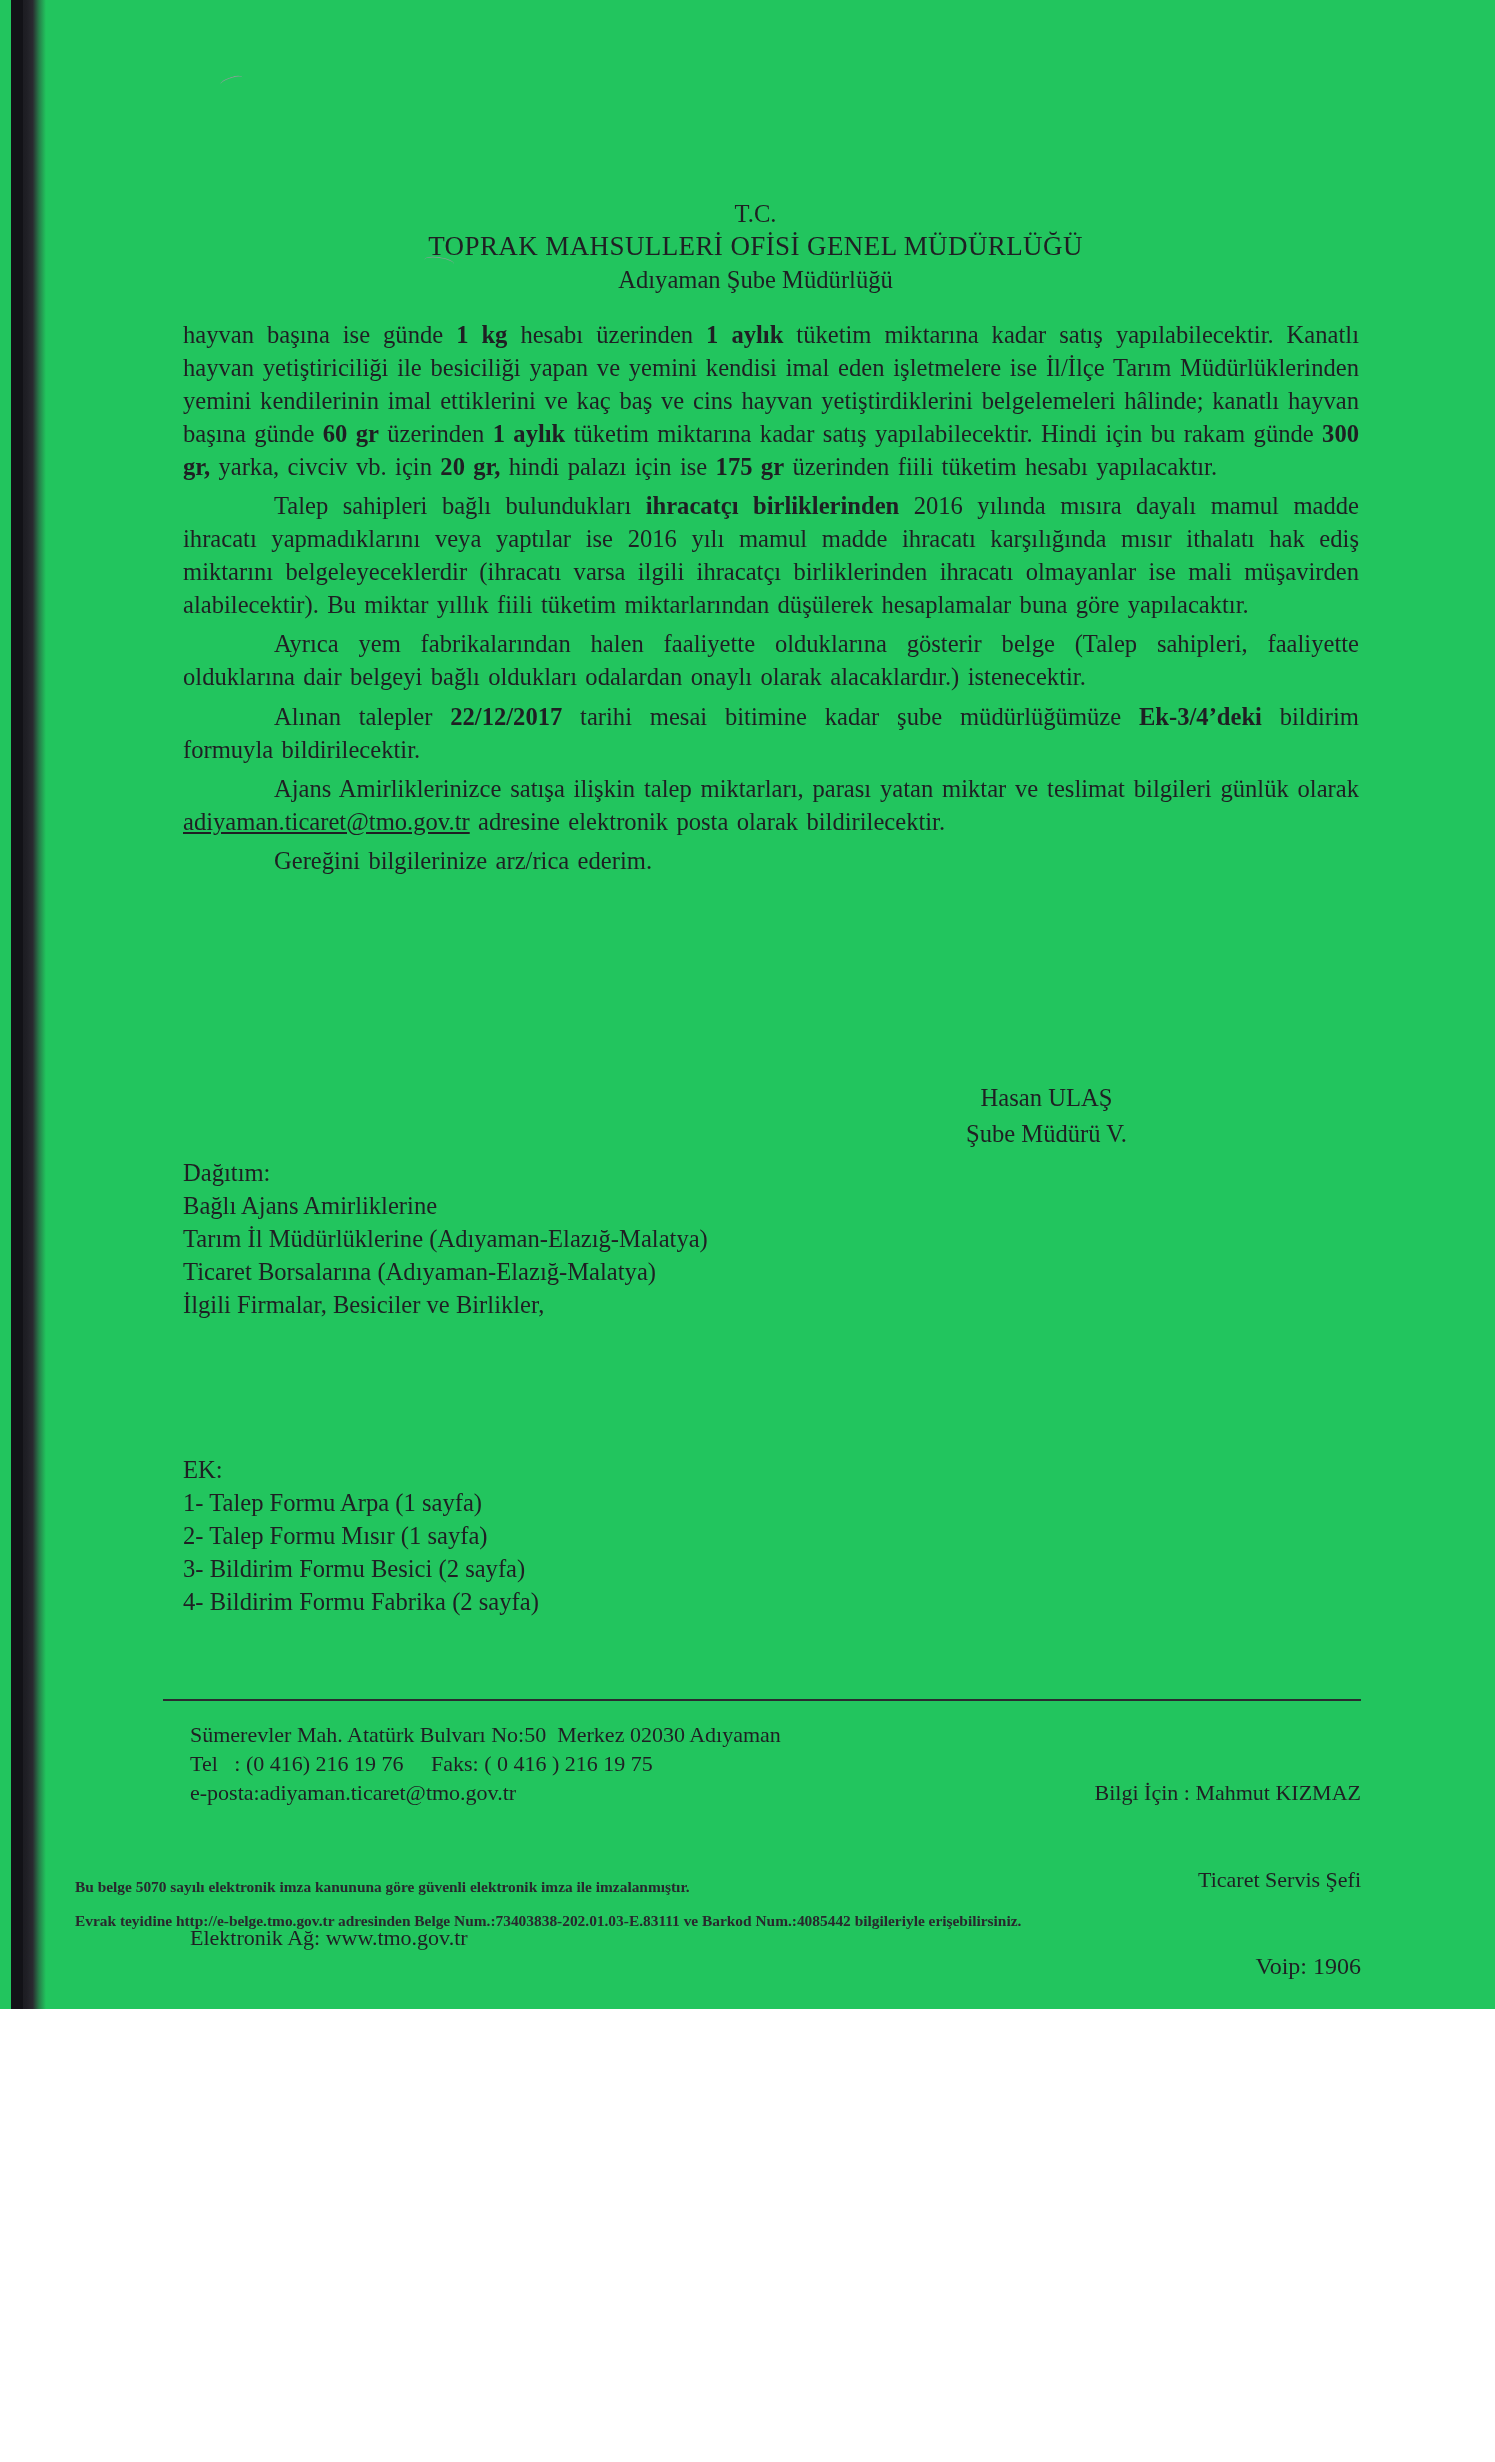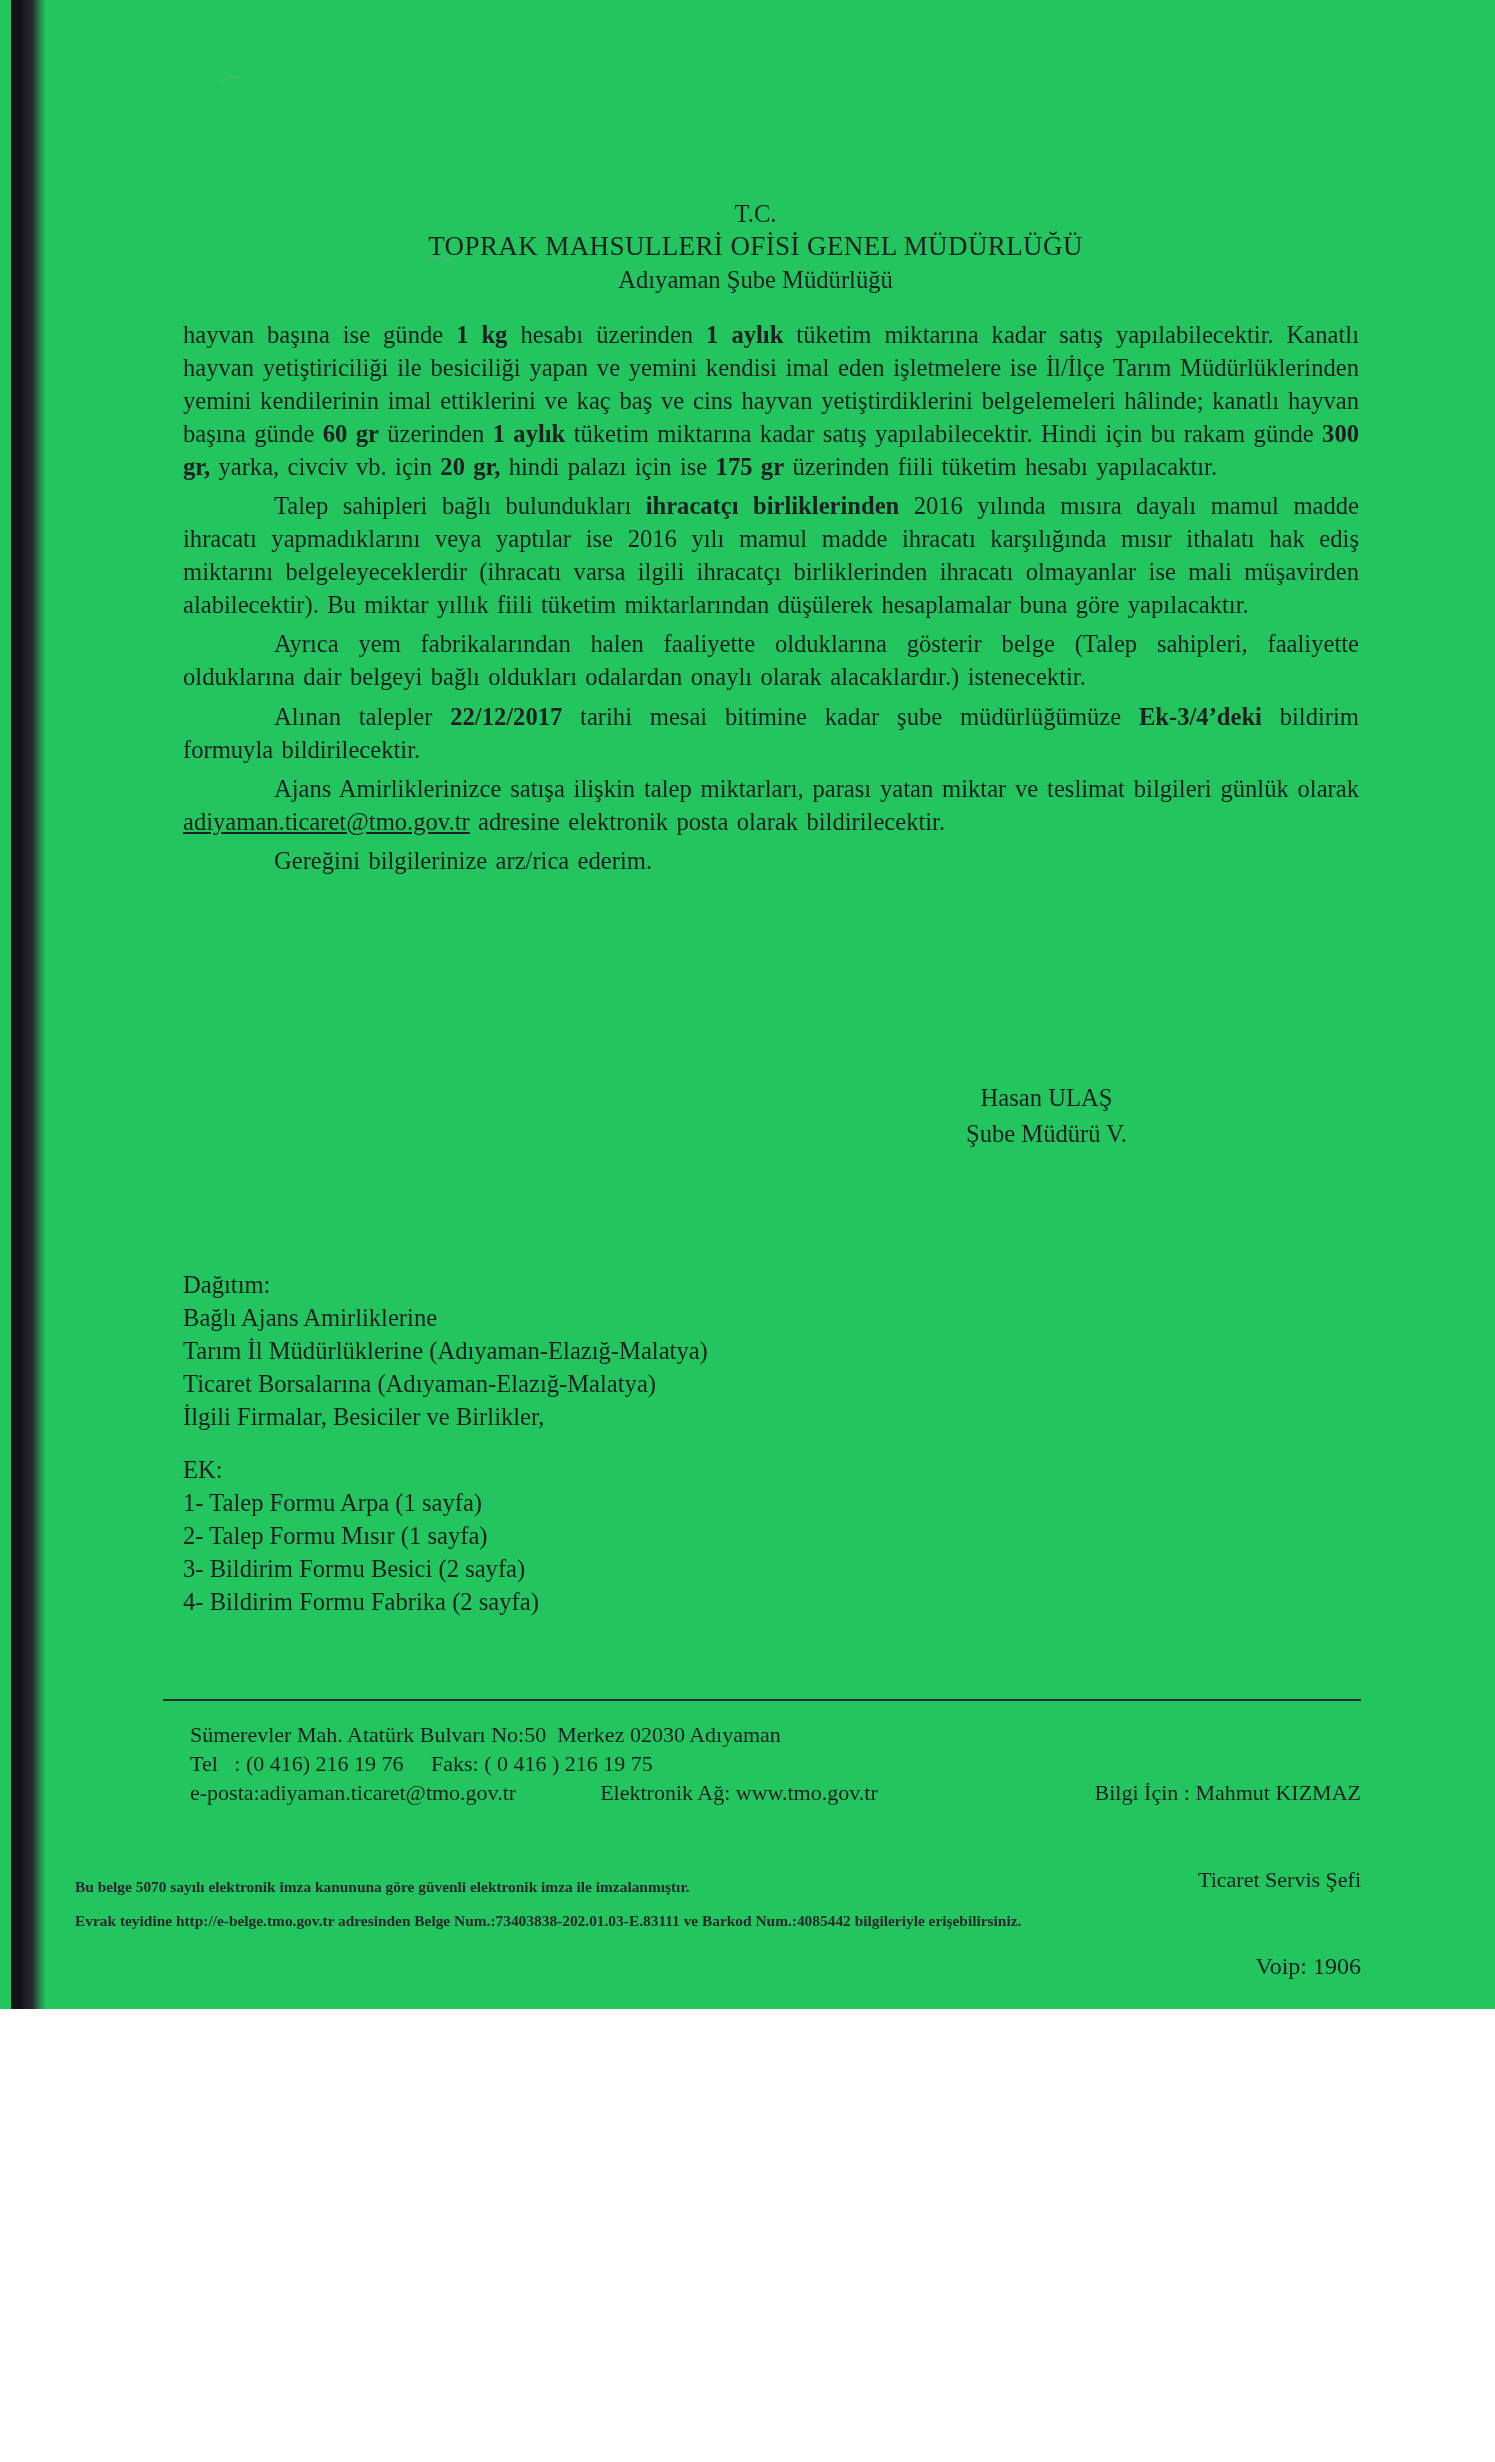--- a/index.html
+++ b/index.html
@@ -39,32 +39,32 @@
   .body-text p{margin:0 0 6.2px 0;text-indent:91px;}
   .body-text p.flush{text-indent:0;}
   .u{text-decoration:underline;}
 
   .signature{
     position:absolute;left:897px;top:1080px;width:299px;
     text-align:center;font-size:24.6px;line-height:36px;
   }
 
   .listblock{position:absolute;left:183px;font-size:24.6px;line-height:33px;}
-  .distribution{top:1268px;}
+  .distribution{top:1156px;}
   .attachments{top:1453px;}
 
   .footer{
     position:absolute;left:163px;top:1699px;width:1198px;
     border-top:2.6px solid #2b2b30;border-bottom:2.6px solid #2b2b30;
     padding:19.3px 0 8.8px 0;display:flex;justify-content:space-between;
     font-size:22px;line-height:29px;
   }
   .footer-left{margin-left:27px;}
   .footer-left div{white-space:pre;}
-  .email-web{display:flex;gap:84px;}
+  .email-web{display:flex;gap:116px;flex-direction:column;}
   .footer-right{text-align:right;white-space:pre;}
   .voip{font-size:24px;}
 
   .legal{
     position:absolute;left:75px;top:1878px;width:1319px;
     font-size:15.4px;font-weight:bold;line-height:18.5px;color:#28282d;
   }
   .legal .l2{margin-top:15px;}
 </style>
 </head>

